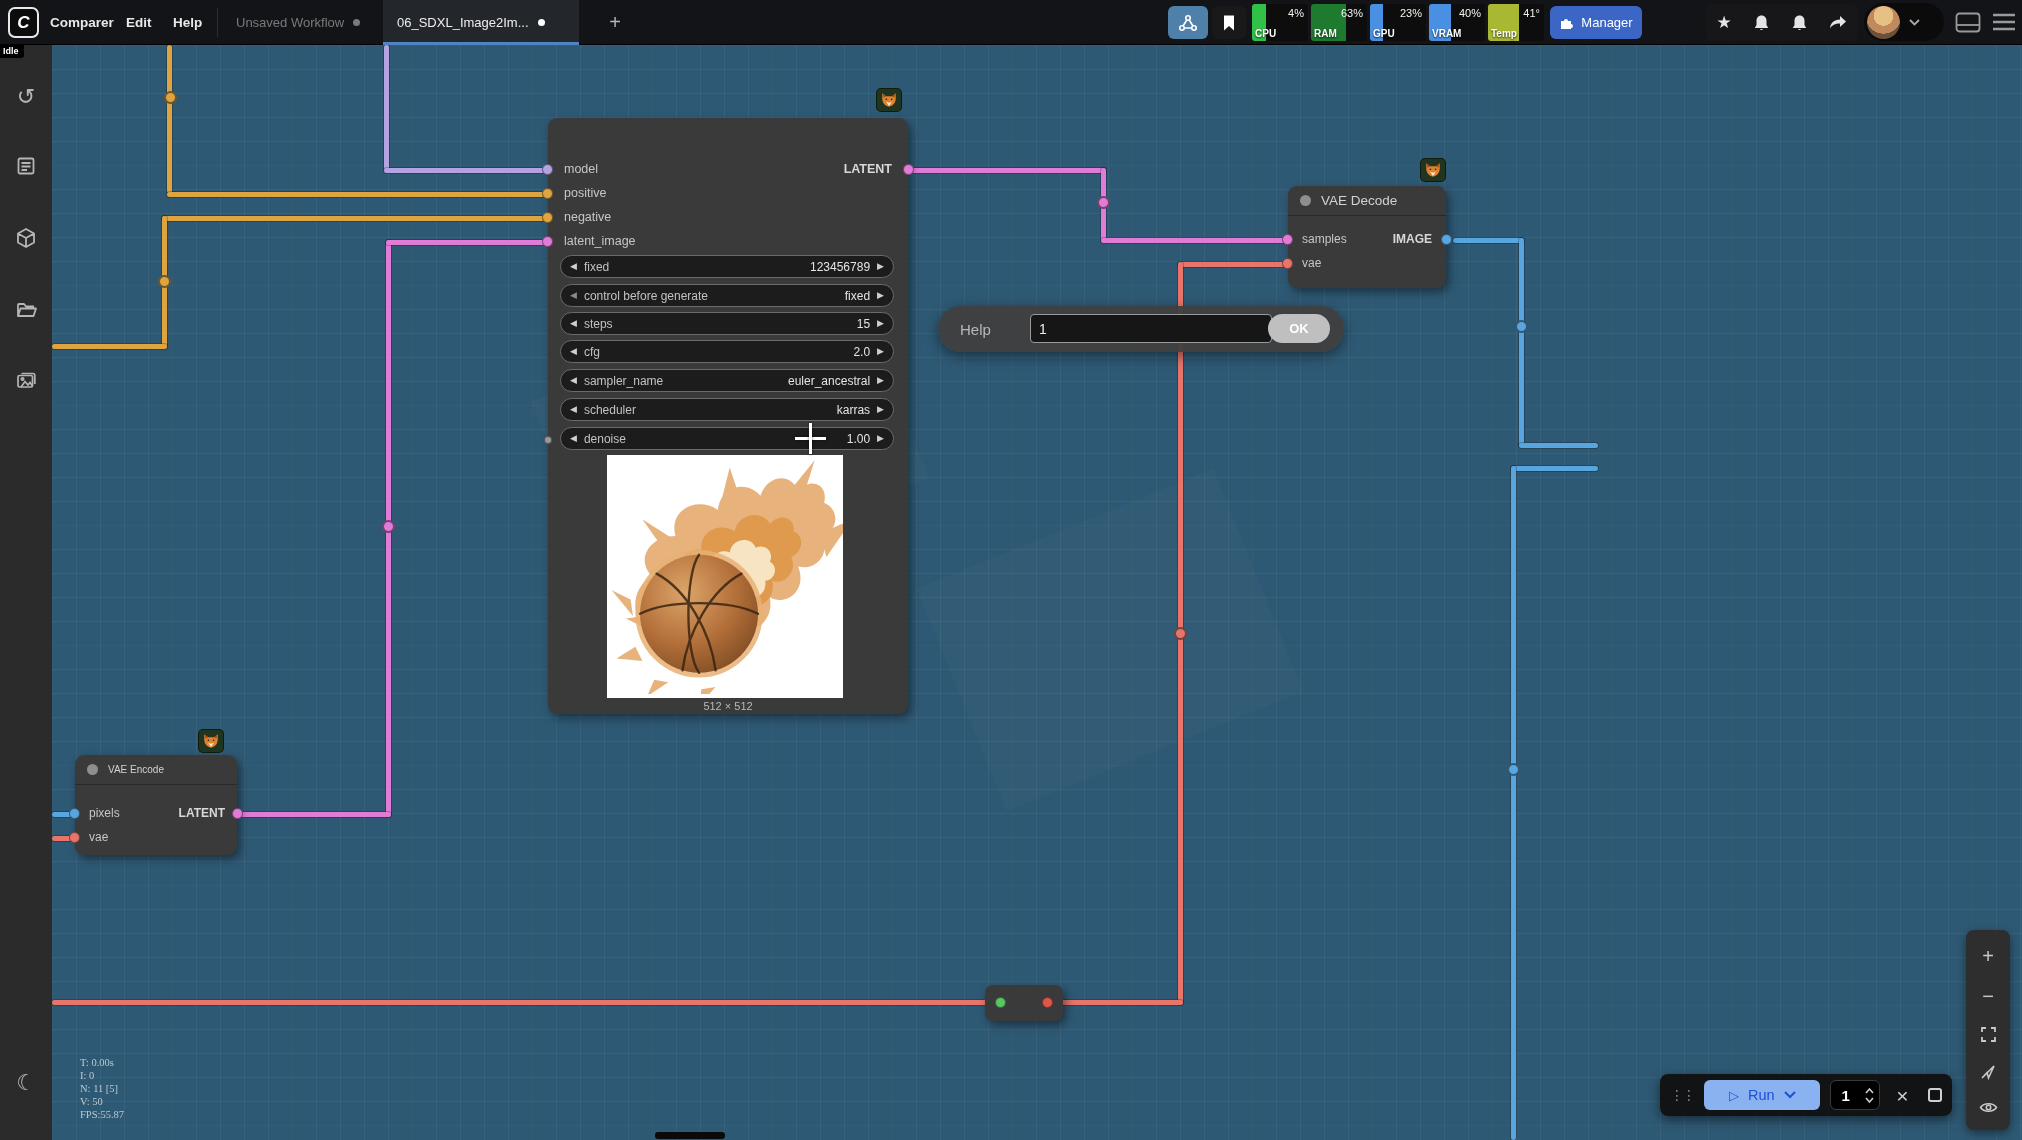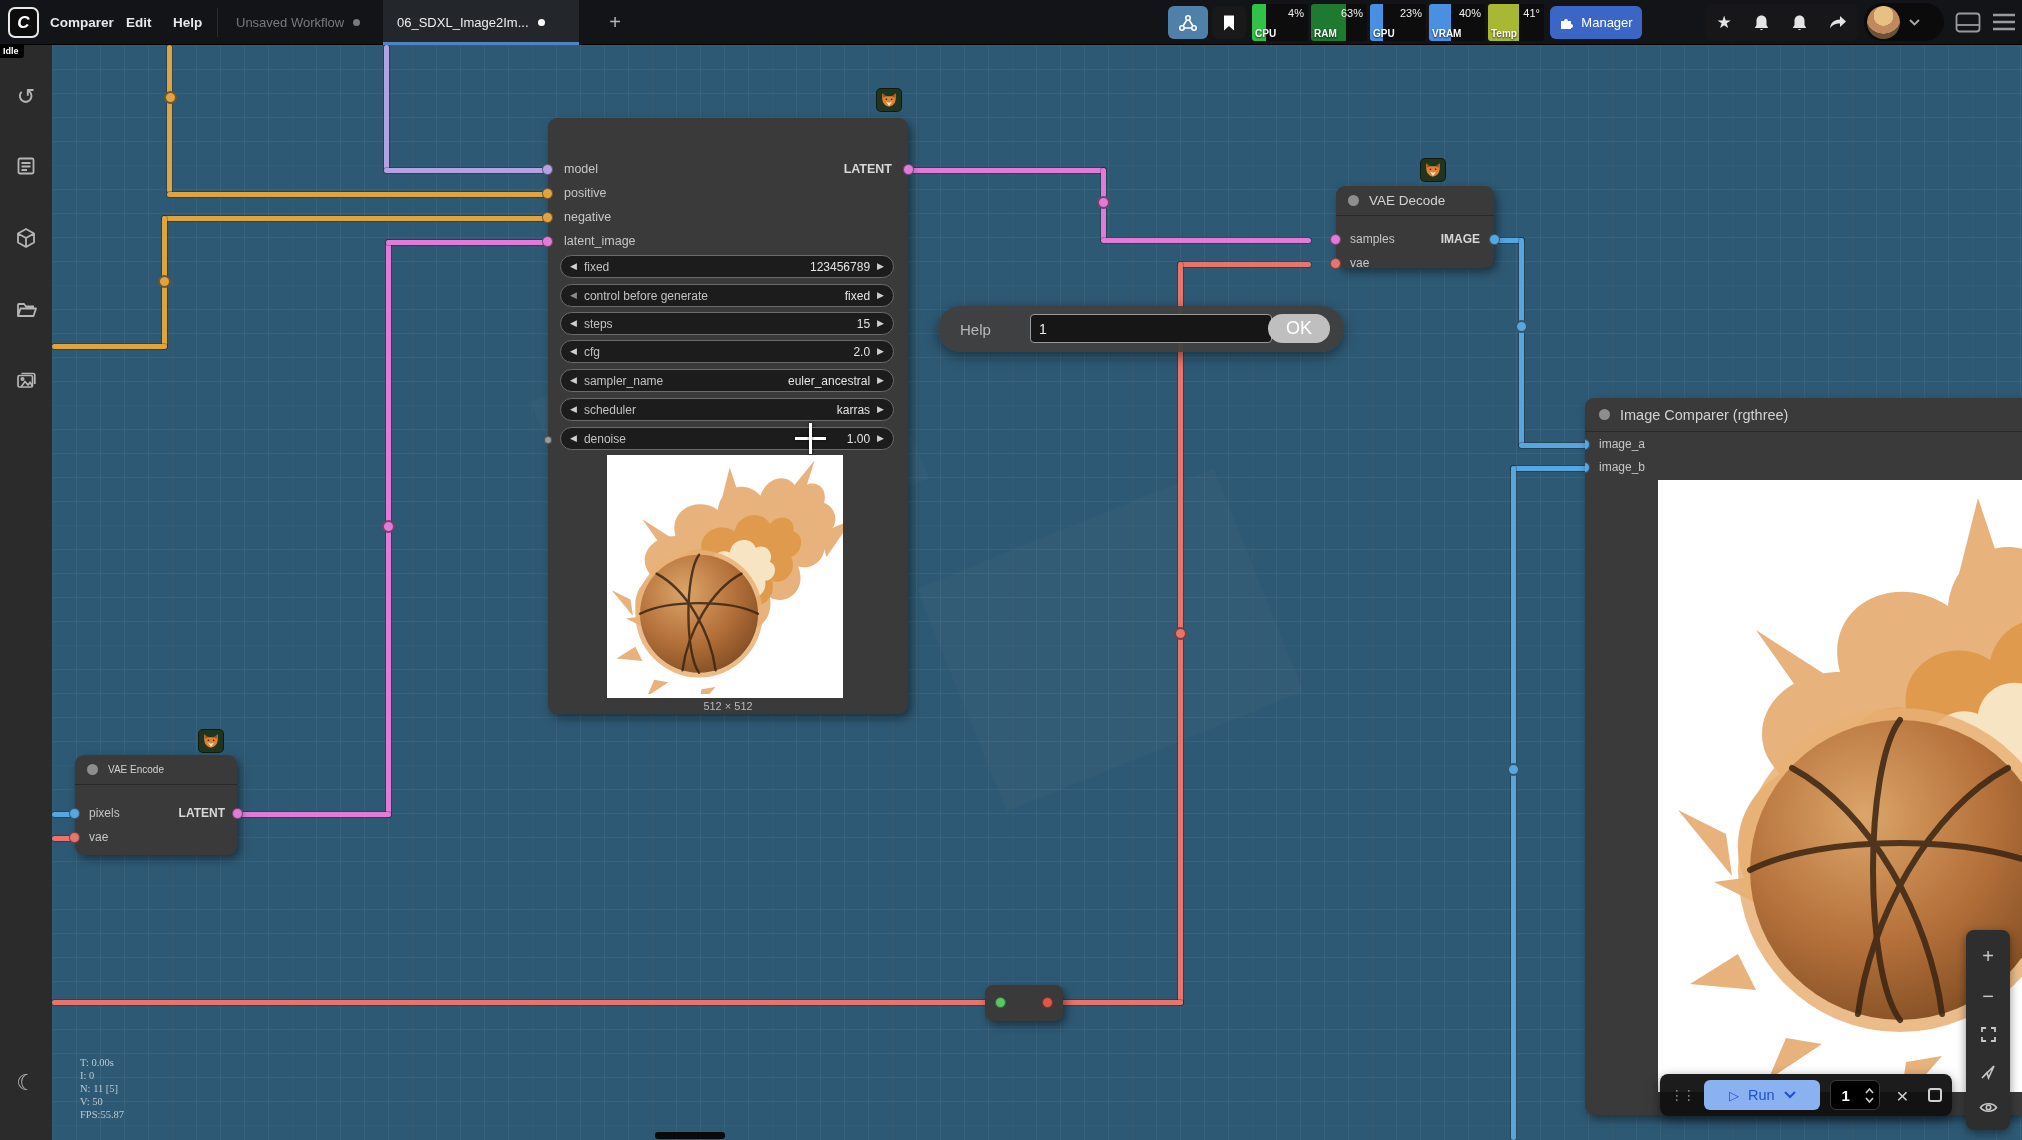--- a/index.html
+++ b/index.html
@@ -49,21 +49,21 @@
 
   
   #value-dialog{position:absolute;left:938px;top:306px;width:406px;height:46px;
     background:rgba(63,63,63,.95);border-radius:23px;box-shadow:0 4px 14px rgba(0,0,0,.45);
     display:flex;align-items:center;z-index:6}
   #value-dialog .dlg-label{font-size:15px;color:#b8b8b8;margin-left:22px}
   .dlg-input{position:absolute;left:92px;top:8px;width:242px;height:29px;background:#161616;
     border:1px solid #9a9a9a;border-radius:4px;color:#eee;font-size:14px;padding:0 8px;
     font-family:inherit;outline:none}
   .ok-btn{position:absolute;right:14px;top:8px;width:62px;height:29px;border-radius:15px;
-    background:#bfbfbf;color:#fff;font-weight:normal;font-size:18px;display:flex;
+    background:#bfbfbf;color:#fff;font-weight:bold;font-size:13px;display:flex;
     align-items:center;justify-content:center;cursor:pointer}
 
   
   #topbar{position:absolute;left:0;top:0;width:2022px;height:45px;background:#121418;
     border-bottom:1px solid #000;z-index:20}
   #logo{position:absolute;left:8px;top:7px;width:31px;height:31px;border-radius:7px;
     background:#0c0c0c;border:2px solid #e8e8e8;color:#fff;font-weight:bold;font-style:italic;
     font-size:17px;display:flex;align-items:center;justify-content:center}
   .menu-item{position:absolute;top:0;height:45px;display:flex;align-items:center;
     color:#e8e8e8;font-size:13.5px;font-weight:bold;cursor:pointer}
@@ -285,21 +285,21 @@
   </div>
 
   <div class="crossbar" style="left:795px;top:437px;width:31px;height:2.5px"></div>
   <div class="crossbar" style="left:809px;top:423px;width:2.5px;height:31px"></div>
 
   <div class="fox-badge" style="left:1420px;top:158px">
     <svg width="18" height="18">
         <use href="#fox"></use>
       </svg>
   </div>
-  <div class="node" style="left:1336px;top:186px;width:158px;height:82px">
+  <div class="node" style="left:1288px;top:186px;width:158px;height:102px">
     <div class="node-header" style="height:30px;padding:0 12px">
       <span class="hdr-dot"></span>
       <span class="node-title" style="font-size:13.5px">VAE Decode</span>
     </div>
     <span class="port in c-latent" style="top:48px"></span>
     <span class="plabel" style="top:46px;left:14px;font-size:12px">samples</span>
     <span class="port in c-vae" style="top:72px"></span>
     <span class="plabel" style="top:70px;left:14px;font-size:12px">vae</span>
     <span class="plabel out" style="top:46px;right:14px;font-size:12px;font-weight:bold;color:#d8d8d8">IMAGE</span>
     <span class="port out c-image" style="top:48px"></span>
@@ -321,35 +321,20 @@
     <span class="plabel" style="top:75px;left:14px;font-size:12px">vae</span>
     <span class="plabel out" style="top:51px;right:12px;font-size:12px;font-weight:bold;color:#d8d8d8">LATENT</span>
     <span class="port out c-latent" style="top:53px"></span>
   </div>
 
   <div class="node" style="left:985px;top:985px;width:78px;height:36px;border-radius:8px">
     <span class="port" style="left:10px;top:12px;background:#57c861"></span>
     <span class="port" style="right:10px;top:12px;background:#e0574a"></span>
   </div>
 
-  <div class="node" style="left:1585px;top:398px;width:437px;height:717px;overflow:hidden;border-radius:9px 0 0 9px">
-    <div class="node-header" style="height:34px">
-      <span class="hdr-dot"></span>
-      <span class="node-title">Image Comparer (rgthree)</span>
-    </div>
-    <span class="port in c-image" style="top:41px"></span>
-    <span class="plabel" style="top:39px;left:14px;font-size:12px">image_a</span>
-    <span class="port in c-image" style="top:64px"></span>
-    <span class="plabel" style="top:62px;left:14px;font-size:12px">image_b</span>
-    <div class="preview" style="left:73px;top:82px;width:364px;height:612px">
-      <svg width="600" height="600" style="position:absolute;left:8px;top:-6px">
-          <use href="#fireball"></use>
-        </svg>
-    </div>
-  </div>
 
   <div id="value-dialog">
     <span class="dlg-label">Help</span>
     <input class="dlg-input" value="1" style="">
     <div class="ok-btn">OK</div>
   </div>
 
   <div id="canvas-stats">
     <div>T: 0.00s</div>
     <div>I: 0</div>

